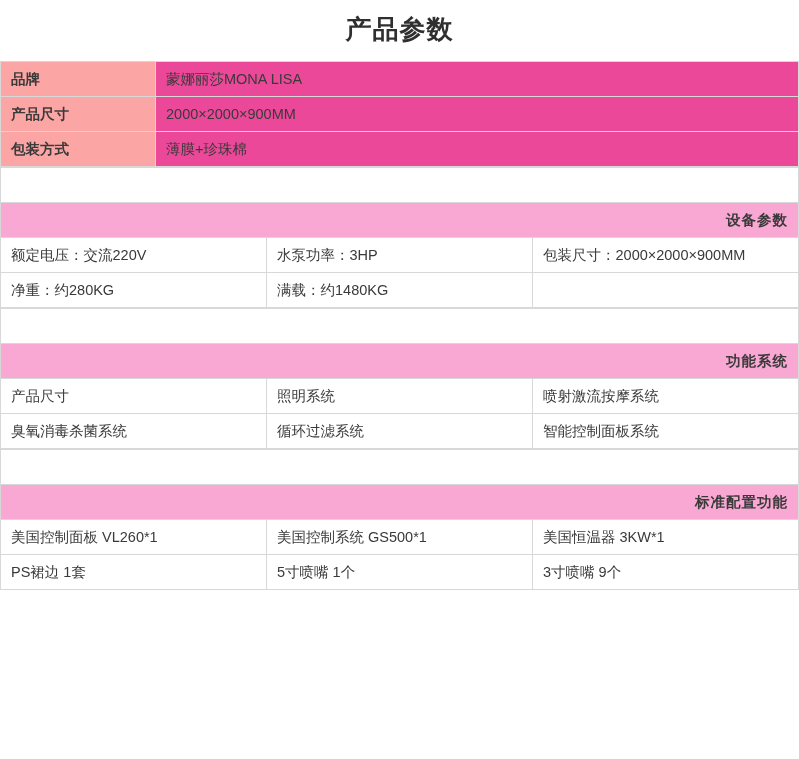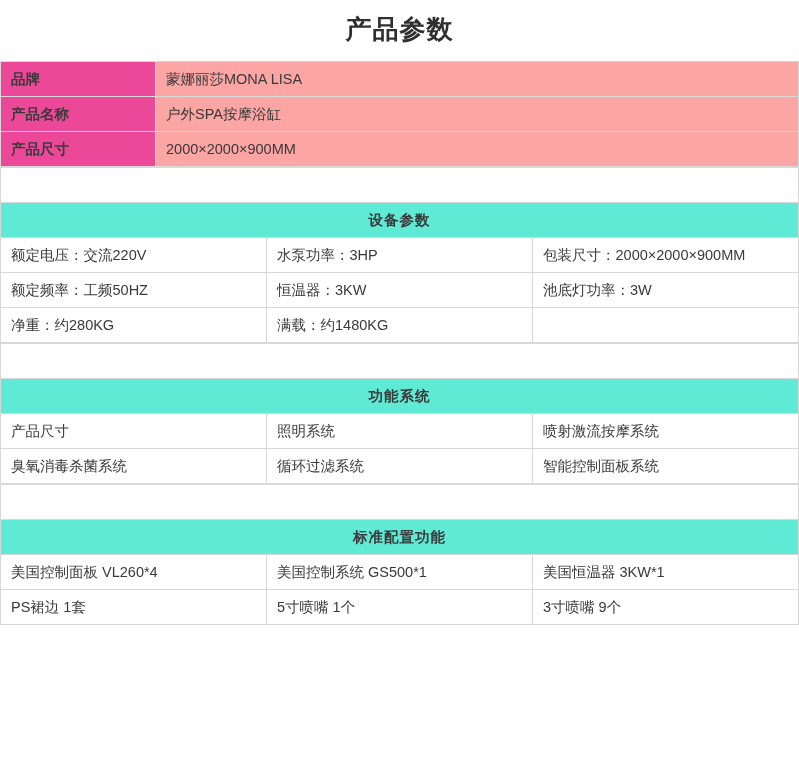--- a/index.html
+++ b/index.html
@@ -38,34 +38,34 @@
     border: 1px solid #d8d8d8;
     font-size: 14.5px;
     color: #3a3a3a;
     padding: 0 10px;
     height: 35px;
     vertical-align: middle;
     box-sizing: border-box;
   }
   td.label {
     width: 155px;
-    background: #ec4899;
+    background: #fca5a5;
     color: #ffffff;
     font-weight: bold;
     font-size: 14.5px;
     border: 1px solid #bdbdbd;
   }
   td.value {
-    background: #fca5a5;
+    background: #ec4899;
   }
   .section-head td {
-    background: #5eead4;
+    background: #f9a8d4;
     color: #ffffff;
     font-weight: bold;
-    text-align: center;
+    text-align: right;
     font-size: 14.5px;
     border: 1px solid #bdbdbd;
     letter-spacing: 1px;
   }
   .spacer td {
     border: none;
     height: 7px;
     padding: 0;
     background: #ffffff;
   }
@@ -92,47 +92,42 @@
 
   <div class="title">产品参数</div>
 
   <table class="spec">
     <tbody>
       <tr>
         <td class="label">品牌</td>
         <td class="value" colspan="3">蒙娜丽莎MONA LISA</td>
       </tr>
       <tr>
-        <td class="label">产品名称</td>
-        <td class="value" colspan="3">户外SPA按摩浴缸</td>
+        <td class="label">产品尺寸</td>
+        <td class="value" colspan="3">2000×2000×900MM</td>
       </tr>
       <tr>
-        <td class="label">产品尺寸</td>
-        <td class="value" colspan="3">2000×2000×900MM</td>
+        <td class="label">包装方式</td>
+        <td class="value" colspan="3">薄膜+珍珠棉</td>
       </tr>
     </tbody>
   </table>
 
   <table class="spec">
     <tbody>
       <tr class="spacer">
           <td colspan="3"></td>
         </tr>
       <tr class="section-head">
         <td colspan="3">设备参数</td>
       </tr>
       <tr>
         <td class="col3">额定电压：交流220V</td>
         <td class="col3b">水泵功率：3HP</td>
         <td class="col3c">包装尺寸：2000×2000×900MM</td>
-      </tr>
-      <tr>
-        <td class="col3">额定频率：工频50HZ</td>
-        <td class="col3b">恒温器：3KW</td>
-        <td class="col3c">池底灯功率：3W</td>
       </tr>
       <tr>
         <td class="col3">净重：约280KG</td>
         <td class="col3b">满载：约1480KG</td>
         <td class="col3c cell-empty"></td>
       </tr>
     </tbody>
   </table>
 
   <table class="spec">
@@ -158,21 +153,21 @@
 
   <table class="spec">
     <tbody>
       <tr class="spacer">
           <td colspan="3"></td>
         </tr>
       <tr class="section-head">
         <td colspan="3">标准配置功能</td>
       </tr>
       <tr>
-        <td class="col3">美国控制面板 VL260*4</td>
+        <td class="col3">美国控制面板 VL260*1</td>
         <td class="col3b">美国控制系统 GS500*1</td>
         <td class="col3c">美国恒温器 3KW*1</td>
       </tr>
       <tr>
         <td class="col3">PS裙边 1套</td>
         <td class="col3b">5寸喷嘴 1个</td>
         <td class="col3c">3寸喷嘴 9个</td>
       </tr>
 
     </tbody>

